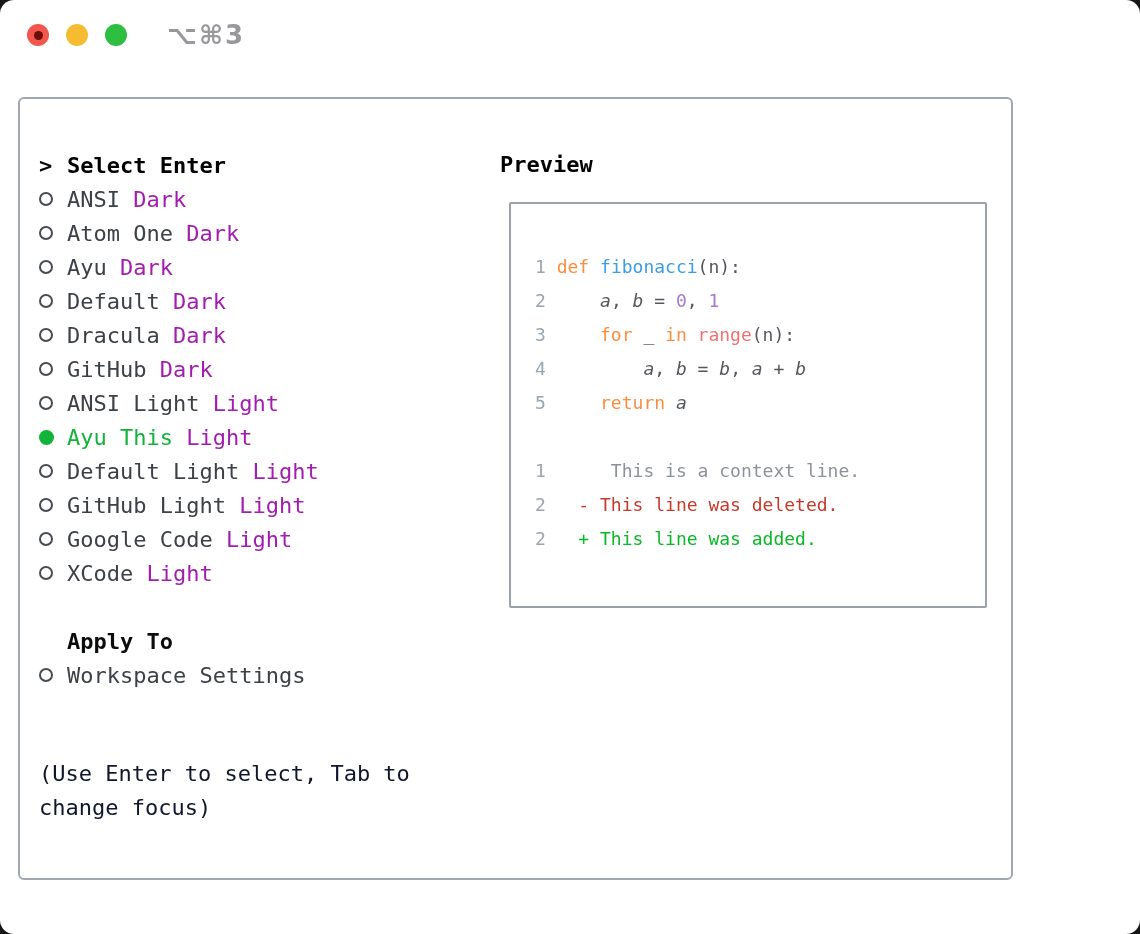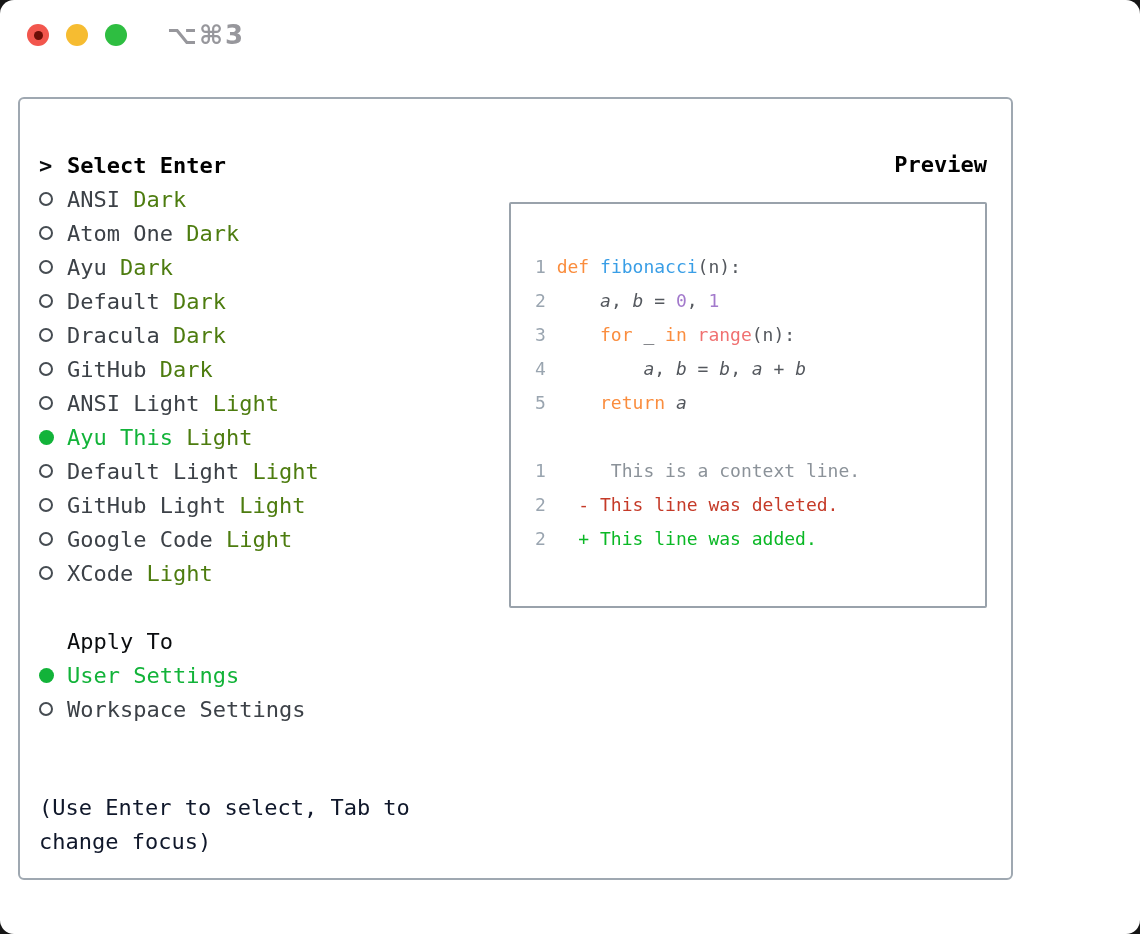--- a/index.html
+++ b/index.html
@@ -25,30 +25,30 @@
   }
   
   .theme-col { position:absolute; left:19px; top:49px; width:450px; font-size:22px; }
   .row { display:flex; align-items:center; height:34px; white-space:pre; }
   .row .marker { width:28px; flex:0 0 28px; display:flex; align-items:center; }
   .prompt-gly { font-weight:bold; color:#0a0c0e; }
   .hdr-txt { font-weight:bold; color:#000; }
   .radio { width:14px; height:14px; border-radius:50%; border:2px solid #464c52; }
   .radio.sel { border:none; background:#12b339; width:15px; height:15px; }
   .item-name { color:#3c4147; }
-  .item-variant { color:#4d7c0f; }
+  .item-variant { color:#a21caf; }
   .row.selected .item-name { color:#12b339; }
   .spacer { height:34px; }
-  .apply-hdr { font-weight:400; color:#0a0c0e; }
+  .apply-hdr { font-weight:700; color:#0a0c0e; }
   .opt-label { color:#3c4147; }
   .row.selected .opt-label { color:#12b339; }
   .help { color:#0f172a; line-height:34px; white-space:pre;margin-top:31px; }
   
   .preview-col { position:absolute; left:480px; top:49px; }
-  .preview-hdr { height:34px; line-height:34px; font-weight:bold; font-size:22px; color:#000;text-align:right; }
+  .preview-hdr { height:34px; line-height:34px; font-weight:bold; font-size:22px; color:#000; }
   .preview-box {
     margin-top:20px; margin-left:9px; width:478px; height:406px;
     border:2px solid #99a2ab; border-radius:2px; background:#fff;
     padding:46px 0 0 24px; overflow:hidden;
   }
   .pl { height:34px; line-height:34px; font-size:18px; white-space:pre; }
   .tk-ln  { color:#9aa5b0; }
   .tk-fg  { color:#54585e; }
   .tk-kw  { color:#fa8d3e; }
   .tk-fn  { color:#399ee6; }
@@ -95,21 +95,20 @@
           <div class="row"><span class="marker"><span class="radio"></span></span><span><span class="item-name">GitHub Light</span><span class="item-variant"> Light</span></span></div>
           <div class="row"><span class="marker"><span class="radio"></span></span><span><span class="item-name">Google Code</span><span class="item-variant"> Light</span></span></div>
           <div class="row"><span class="marker"><span class="radio"></span></span><span><span class="item-name">XCode</span><span class="item-variant"> Light</span></span></div>
         </div>
       <div class="spacer"></div>
       <div class="row">
         <span class="marker"></span>
         <span class="apply-hdr">Apply To</span>
       </div>
       <div id="apply-options">
-          <div class="row selected"><span class="marker"><span class="radio sel"></span></span><span class="opt-label">User Settings</span></div>
           <div class="row"><span class="marker"><span class="radio"></span></span><span class="opt-label">Workspace Settings</span></div>
         </div>
       <div class="spacer"></div>
       <div id="help-block" class="help"><div>(Use Enter to select, Tab to</div><div>change focus)</div></div>
     </div>
 
     <div class="preview-col">
       <div class="preview-hdr">Preview</div>
       <div class="preview-box" id="preview-box">
           <div class="pl"><span class="tk-ln">1</span><span class="tk-fg"> </span><span class="tk-kw">def</span><span class="tk-fg"> </span><span class="tk-fn">fibonacci</span><span class="tk-fg">(n):</span></div>

